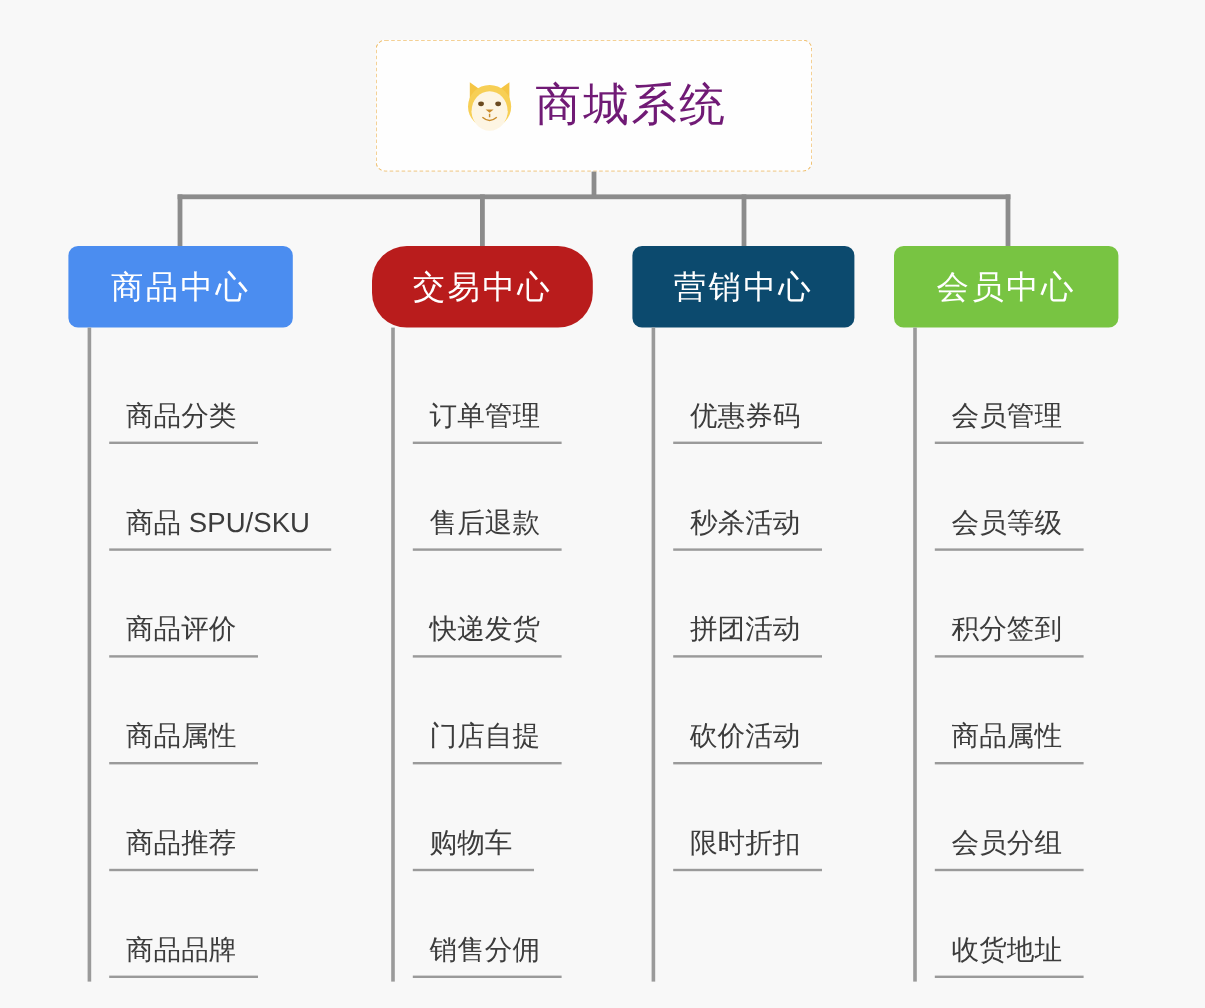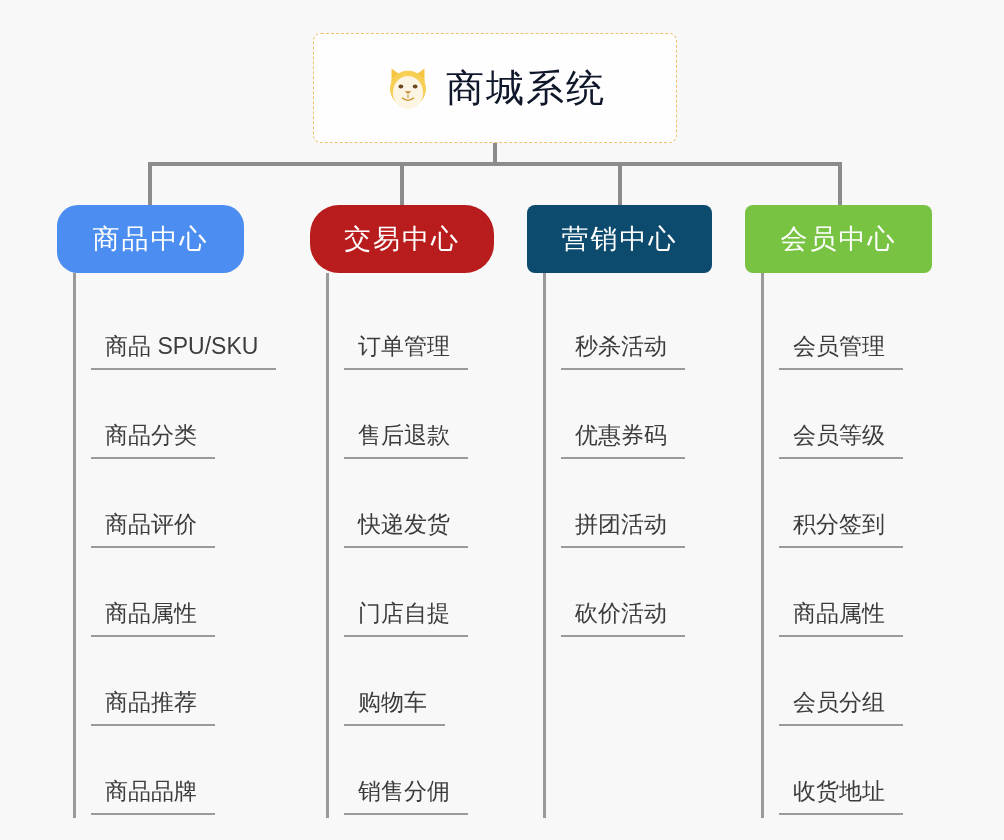--- a/index.html
+++ b/index.html
@@ -130,43 +130,43 @@
         <ellipse cx="42" cy="30" rx="8" ry="4.6" fill="#fdf5e3"></ellipse>
         <ellipse cx="22.5" cy="30" rx="3.2" ry="2.6" fill="#6b4a20"></ellipse>
         <ellipse cx="41.5" cy="30" rx="3.2" ry="2.6" fill="#6b4a20"></ellipse>
 
         <path d="M32 40 l-4.5 -3.6 h9 Z" fill="#c98c2c"></path>
 
         <path d="M32 41 L32 45" stroke="#c98c2c" stroke-width="1.6" fill="none"></path>
         <path d="M24 45 q8 7 16 0" stroke="#c98c2c" stroke-width="1.6" fill="none"></path>
       </svg>
     </span>
-    <span class="root-title" style="color: #0f172a;">商城系统</span>
+    <span class="root-title" style="color: #701a75;">商城系统</span>
   </div>
 
   <div class="conn conn-v" style="left: 493px; top: 143px; height: 21px; background: rgb(140, 140, 140);"></div>
 
   <div class="conn conn-h" style="left: 148px; top: 162px; width: 694px; background: rgb(140, 140, 140);"></div>
 
   <div class="conn conn-v" style="left: 148px; top: 162px; height: 45px; background: rgb(140, 140, 140);"></div>
   <div class="conn conn-v" style="left: 400px; top: 162px; height: 45px; background: rgb(140, 140, 140);"></div>
   <div class="conn conn-v" style="left: 618px; top: 162px; height: 45px; background: rgb(140, 140, 140);"></div>
   <div class="conn conn-v" style="left: 838px; top: 162px; height: 45px; background: rgb(140, 140, 140);"></div>
 
   <div class="column" style="left:57px; width:250px;">
-    <div class="col-header" style="width: 187px; background: rgb(75, 141, 240); border-radius: 21px;">
+    <div class="col-header" style="width: 187px; background: rgb(75, 141, 240);">
       <span>商品中心</span>
     </div>
     <div class="col-body">
       <div class="spine" style="height:545px;"></div>
       <div class="leaf">
+        <span class="leaf-label">商品分类</span>
+      </div>
+      <div class="leaf">
         <span class="leaf-label">商品 SPU/SKU</span>
-      </div>
-      <div class="leaf">
-        <span class="leaf-label">商品分类</span>
       </div>
       <div class="leaf">
         <span class="leaf-label">商品评价</span>
       </div>
       <div class="leaf">
         <span class="leaf-label">商品属性</span>
       </div>
       <div class="leaf">
         <span class="leaf-label">商品推荐</span>
       </div>
@@ -203,30 +203,33 @@
     </div>
   </div>
 
   <div class="column" style="left:527px; width:230px;">
     <div class="col-header" style="width: 185px; background: #0c4a6e;">
       <span>营销中心</span>
     </div>
     <div class="col-body">
       <div class="spine" style="height:545px;"></div>
       <div class="leaf">
+        <span class="leaf-label">优惠券码</span>
+      </div>
+      <div class="leaf">
         <span class="leaf-label">秒杀活动</span>
       </div>
       <div class="leaf">
-        <span class="leaf-label">优惠券码</span>
-      </div>
-      <div class="leaf">
         <span class="leaf-label">拼团活动</span>
       </div>
       <div class="leaf">
         <span class="leaf-label">砍价活动</span>
+      </div>
+      <div class="leaf">
+        <span class="leaf-label">限时折扣</span>
       </div>
     </div>
   </div>
 
   <div class="column" style="left:745px; width:230px;">
     <div class="col-header" style="width: 187px; background: rgb(120, 196, 66);">
       <span>会员中心</span>
     </div>
     <div class="col-body">
       <div class="spine" style="height:545px;"></div>

